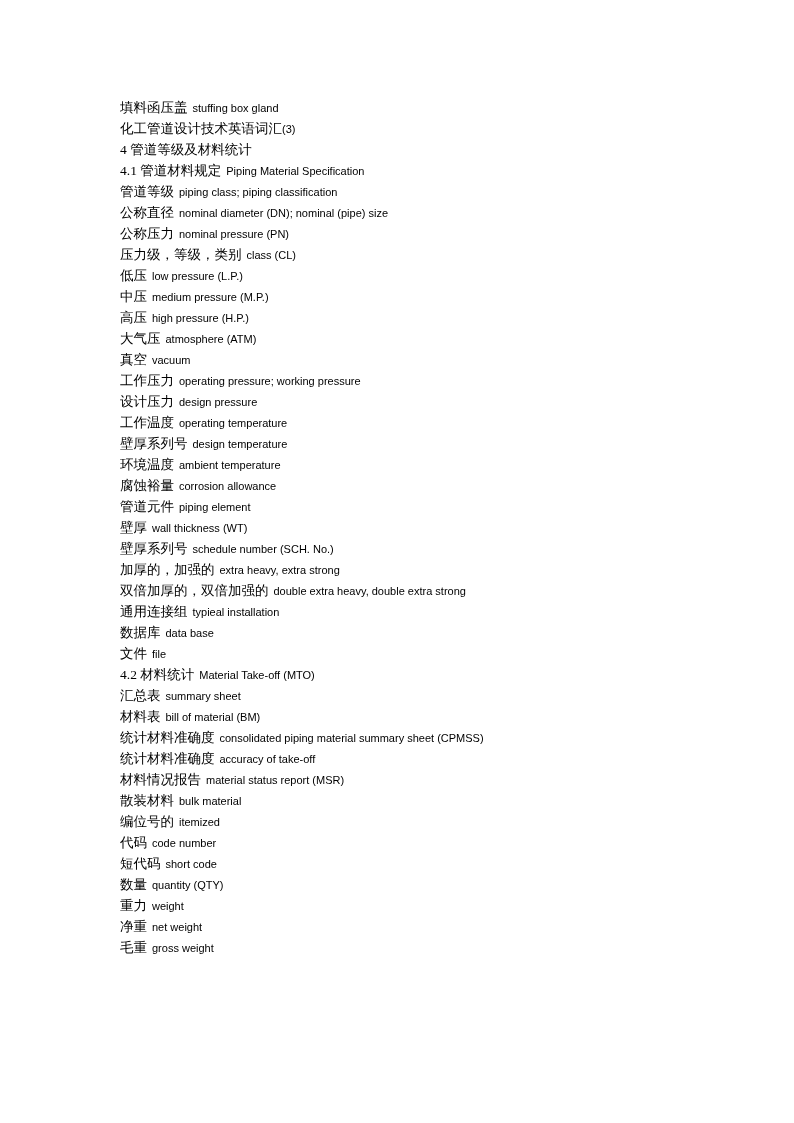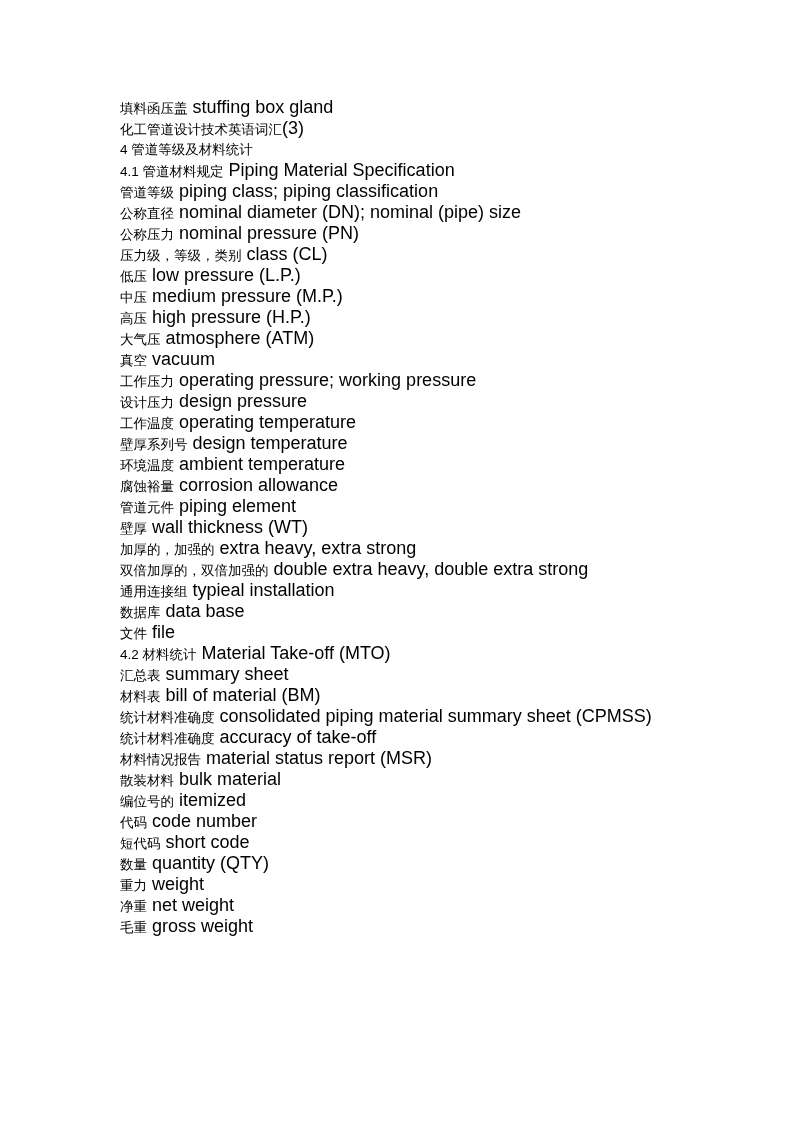--- a/index.html
+++ b/index.html
@@ -31,28 +31,28 @@
   }
   .glossary-line {
     display: block;
     height: 21px;
     line-height: 21px;
     white-space: nowrap;
     color: #000000;
     font-size: 13.5px;
   }
   .zh {
-    font-family: Liberation Sans, sans-serif;
+    font-family: Liberation Serif, serif;
     font-size: 13.5px;
     color: #000000;
     letter-spacing: 0px;
   }
   .en {
     font-family: "Liberation Sans", "DejaVu Sans", sans-serif;
-    font-size: 18px;
+    font-size: 11px;
     color: #000000;
   }
   .gap {
     display: inline-block;
     width: 5px;
   }
   .gap-wide {
     display: inline-block;
     width: 9px;
   }
@@ -76,20 +76,21 @@
       <div class="glossary-line"><span class="zh">大气压</span><span class="gap"></span><span class="en">atmosphere (ATM)</span></div>
       <div class="glossary-line"><span class="zh">真空</span><span class="gap"></span><span class="en">vacuum</span></div>
       <div class="glossary-line"><span class="zh">工作压力</span><span class="gap"></span><span class="en">operating pressure; working pressure</span></div>
       <div class="glossary-line"><span class="zh">设计压力</span><span class="gap"></span><span class="en">design pressure</span></div>
       <div class="glossary-line"><span class="zh">工作温度</span><span class="gap"></span><span class="en">operating temperature</span></div>
       <div class="glossary-line"><span class="zh">壁厚系列号</span><span class="gap"></span><span class="en">design temperature</span></div>
       <div class="glossary-line"><span class="zh">环境温度</span><span class="gap"></span><span class="en">ambient temperature</span></div>
       <div class="glossary-line"><span class="zh">腐蚀裕量</span><span class="gap"></span><span class="en">corrosion allowance</span></div>
       <div class="glossary-line"><span class="zh">管道元件</span><span class="gap"></span><span class="en">piping element</span></div>
       <div class="glossary-line"><span class="zh">壁厚</span><span class="gap"></span><span class="en">wall thickness (WT)</span></div>
+      <div class="glossary-line"><span class="zh">壁厚系列号</span><span class="gap"></span><span class="en">schedule number (SCH. No.)</span></div>
       <div class="glossary-line"><span class="zh">加厚的，加强的</span><span class="gap"></span><span class="en">extra heavy, extra strong</span></div>
       <div class="glossary-line"><span class="zh">双倍加厚的，双倍加强的</span><span class="gap"></span><span class="en">double extra heavy, double extra strong</span></div>
       <div class="glossary-line"><span class="zh">通用连接组</span><span class="gap"></span><span class="en">typieal installation</span></div>
       <div class="glossary-line"><span class="zh">数据库</span><span class="gap"></span><span class="en">data base</span></div>
       <div class="glossary-line"><span class="zh">文件</span><span class="gap"></span><span class="en">file</span></div>
       <div class="glossary-line"><span class="zh">4.2 材料统计</span><span class="gap"></span><span class="en">Material Take-off (MTO)</span></div>
       <div class="glossary-line"><span class="zh">汇总表</span><span class="gap"></span><span class="en">summary sheet</span></div>
       <div class="glossary-line"><span class="zh">材料表</span><span class="gap"></span><span class="en">bill of material (BM)</span></div>
       <div class="glossary-line"><span class="zh">统计材料准确度</span><span class="gap"></span><span class="en">consolidated piping material summary sheet (CPMSS)</span></div>
       <div class="glossary-line"><span class="zh">统计材料准确度</span><span class="gap"></span><span class="en">accuracy of take-off</span></div>

